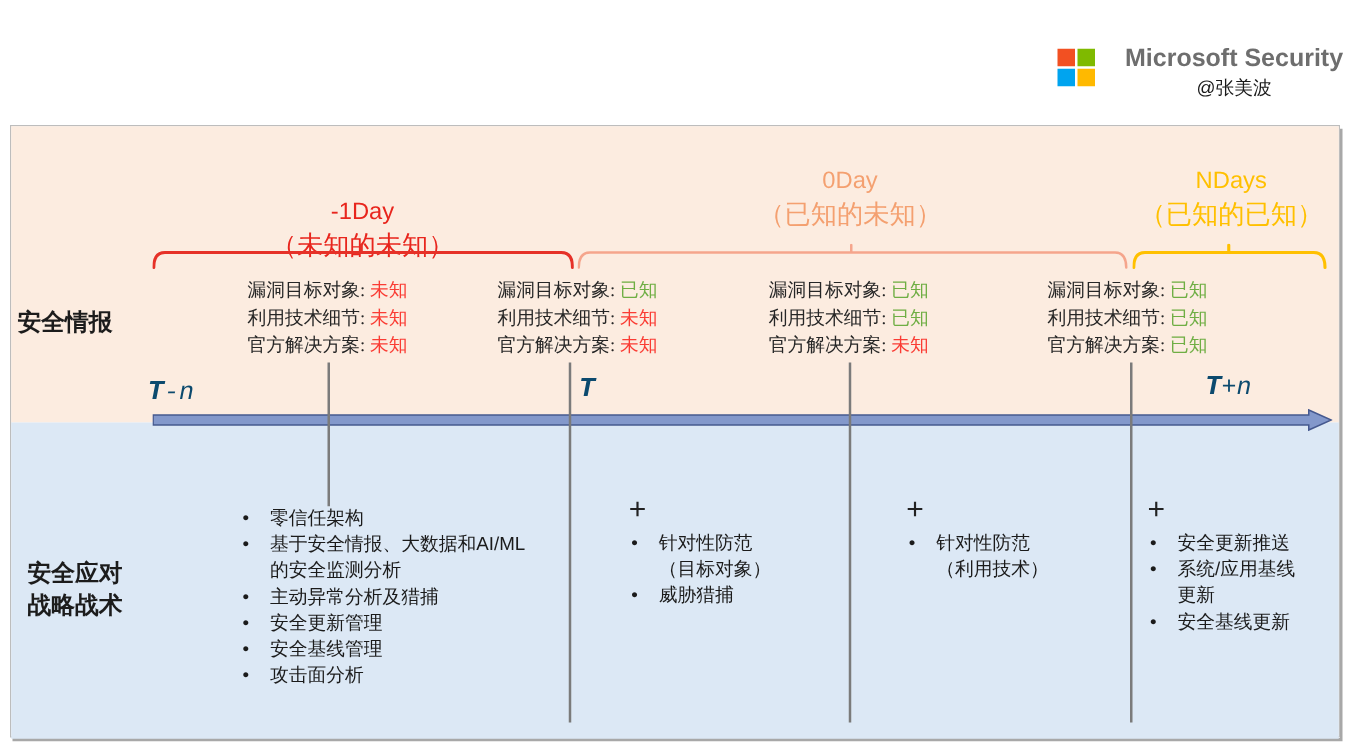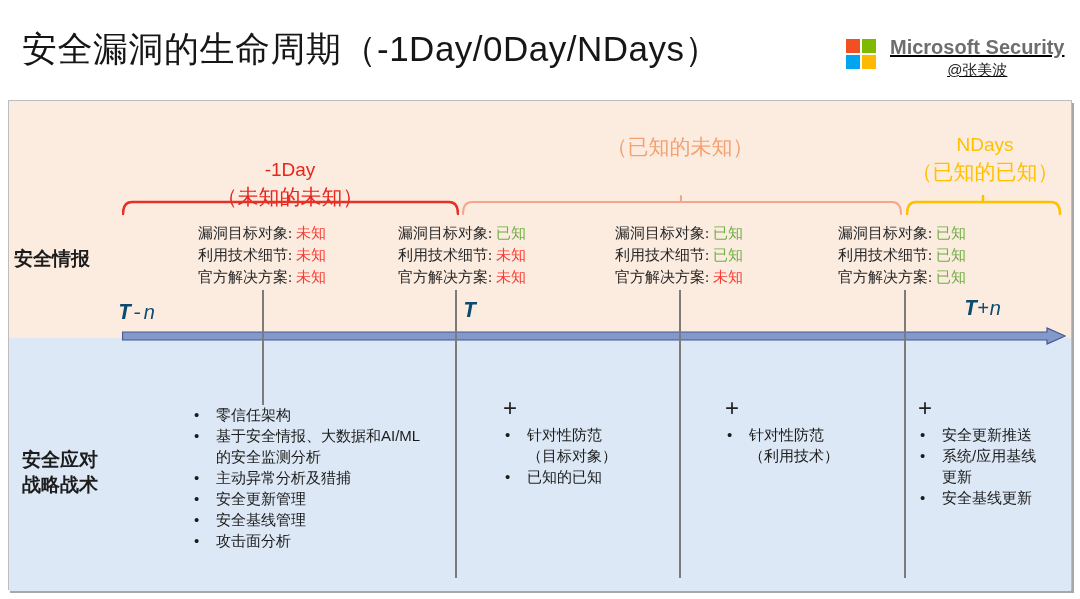--- a/index.html
+++ b/index.html
@@ -5,21 +5,21 @@
   * { margin:0; padding:0; box-sizing:border-box; }
   html,body { background:#ffffff; }
   body { font-family:"Liberation Sans","DejaVu Sans",sans-serif; }
   .stage { position:relative; width:1080px; height:599px; background:#ffffff; overflow:hidden; }
 
   
   .page-title { position:absolute; left:22px; top:26px; font-size:35px; font-weight:500; color:#161616; letter-spacing:0.5px; }
   .brand { position:absolute; left:846px; top:36px; display:flex; align-items:flex-start; }
   .ms-squares { display:grid; grid-template-columns:14px 14px; grid-template-rows:14px 14px; gap:2px; margin-top:3px; }
   .ms-squares div { width:14px; height:14px; }
-  .brand-text-col { margin-left:14px; text-align:center;text-decoration:underline; }
+  .brand-text-col { margin-left:24px; text-align:center; }
   .brand-name { font-size:20px; font-weight:700; color:#6e6e6e; white-space:nowrap; }
   .brand-handle { font-size:15px; color:#1a1a1a; margin-top:2px; }
 
   
   .diagram { position:absolute; left:8px; top:100px; width:1064px; height:490px;
              border:1px solid #bdbdbd; box-shadow:2px 3px 0 #a8a8a8; }
   .band-top { position:absolute; left:0; top:0; width:100%; height:237px; background:#fcece0; }
   .band-bottom { position:absolute; left:0; top:237px; width:100%; height:253px; background:#dce8f5; }
 
   
@@ -48,21 +48,20 @@
   .resp-plus { font-size:24px; font-weight:400; color:#222; height:26px; line-height:24px; margin-bottom:2px; }
   .resp-row { display:flex; line-height:21px; }
   .resp-bullet { width:24px; flex:0 0 24px; text-align:left; padding-left:2px; }
   .resp-text { white-space:nowrap; }
 </style>
 </head>
 <body>
 
 <div class="stage">
 
-  <div class="page-title">安全漏洞的生命周期（-1Day/0Day/NDays）</div>
 
   <div class="brand">
     <div class="ms-squares">
       <div style="background-color: rgb(242, 80, 34);"></div>
       <div style="background-color: rgb(127, 186, 0);"></div>
       <div style="background-color: rgb(0, 164, 239);"></div>
       <div style="background-color: rgb(255, 185, 0);"></div>
     </div>
     <div class="brand-text-col">
       <div class="brand-name">Microsoft Security</div>
@@ -73,20 +72,21 @@
   <div class="diagram">
     <div class="band-top"></div>
     <div class="band-bottom"></div>
   </div>
 
   <div class="phase-label" style="left:180px; top:133px;">
     <div class="phase-main" style="color: rgb(232, 37, 29); margin-top: 25px;">-1Day</div>
     <div class="phase-sub" style="color: rgb(232, 37, 29);">（未知的未知）</div>
   </div>
   <div class="phase-label" style="left:570px; top:133px;">
+    <div class="phase-main" style="color: rgb(244, 160, 112);">0Day</div>
     <div class="phase-sub" style="color: rgb(244, 160, 112);">（已知的未知）</div>
   </div>
   <div class="phase-label" style="left:875px; top:133px;">
     <div class="phase-main" style="color: rgb(255, 192, 0);">NDays</div>
     <div class="phase-sub" style="color: rgb(255, 192, 0);">（已知的已知）</div>
   </div>
 
   <svg class="brace" style="left:122px; top:195px;" width="337" height="22">
     <path d="M1,19 Q1,7 10,7 H167 V1 V7 H327 Q336,7 336,19" stroke-width="2.5" stroke="#E63128"></path>
   </svg>
@@ -174,21 +174,21 @@
     <div class="resp-row">
         <span class="resp-bullet">•</span>
         <span class="resp-text">针对性防范</span>
       </div>
     <div class="resp-row">
         <span class="resp-bullet"></span>
         <span class="resp-text">（目标对象）</span>
       </div>
     <div class="resp-row">
         <span class="resp-bullet">•</span>
-        <span class="resp-text">已知的已知</span>
+        <span class="resp-text">威胁猎捕</span>
       </div>
   </div>
 
   <div class="resp-col" style="left:725px; top:396px;">
     <div class="resp-plus">+</div>
     <div class="resp-row">
         <span class="resp-bullet">•</span>
         <span class="resp-text">针对性防范</span>
       </div>
     <div class="resp-row">

